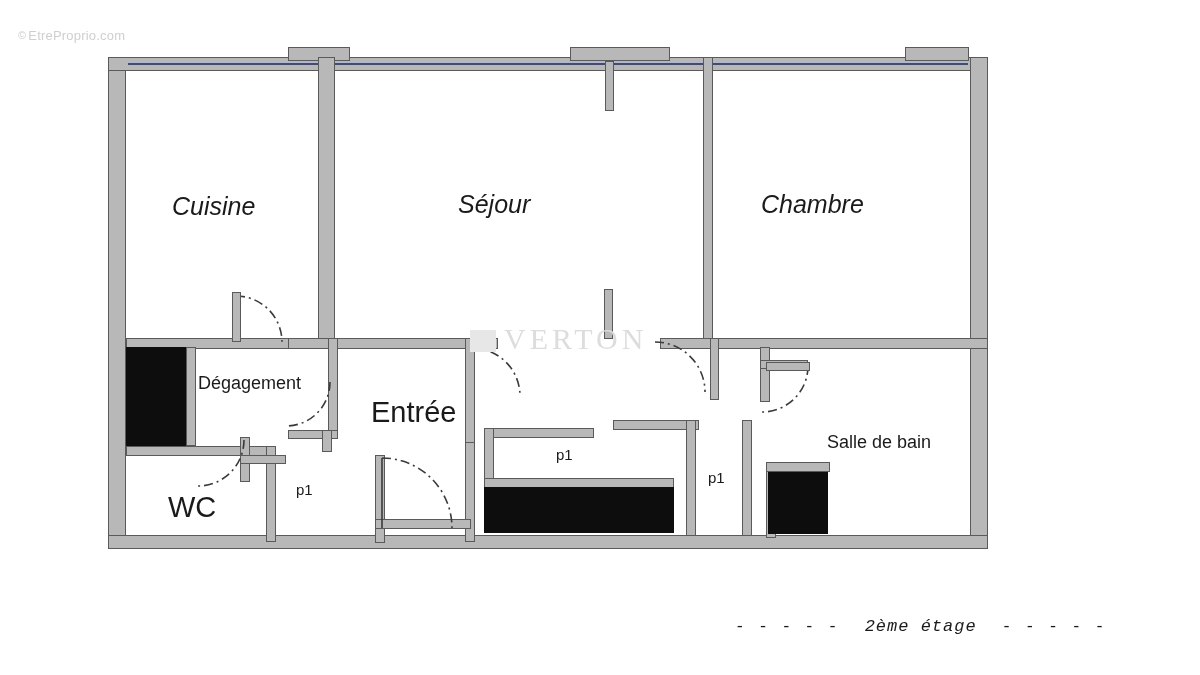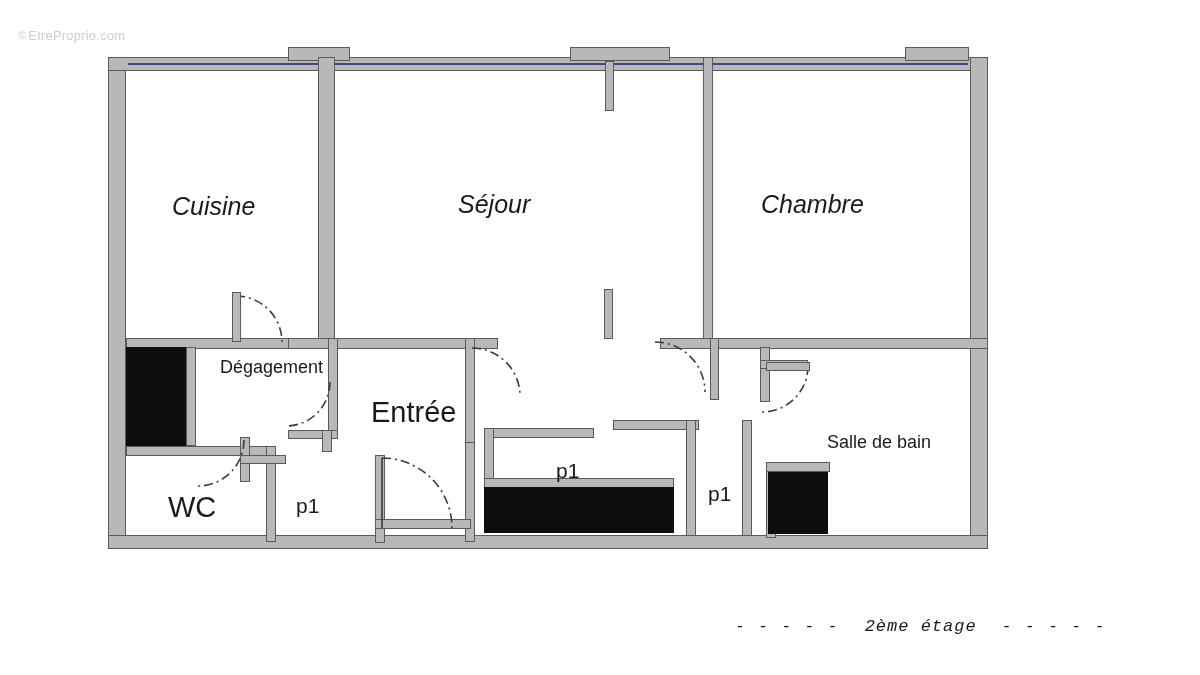--- a/index.html
+++ b/index.html
@@ -76,21 +76,21 @@
   
   .room-label {
     position: absolute;
     font-family: "Liberation Sans", sans-serif;
     color: #1a1a1a;
     white-space: nowrap;
   }
   .lbl-xl { font-size: 25px; font-style: italic; }
   .lbl-lg { font-size: 29px; }
   .lbl-md { font-size: 18px; }
-  .lbl-p  { font-size: 21px; margin-top: 13px; }
+  .lbl-p  { font-size: 15px; }
 
   
   .footer {
     position: absolute;
     left: 735px;
     top: 617px;
     font-family: "Liberation Mono", monospace;
     font-size: 17px;
     color: #1a1a1a;
     letter-spacing: 1px;
@@ -197,25 +197,28 @@
     </g>
     <g stroke="#3a3a3a" stroke-width="1.6" fill="none">
       <path d="M236,296 L236,342"></path>
       <path d="M382,458 L382,528"></path>
     </g>
   </svg>
 
   <div class="wall" style="left:232px; top:292px; width:9px; height:50px;"></div>
   <div class="wall" style="left:766px; top:362px; width:44px; height:9px;"></div>
 
+  <div class="wm-center">
+    <span class="box"></span><span>VERTON</span>
+  </div>
 
   <div class="room-label lbl-xl" style="left:172px; top:192px;">Cuisine</div>
   <div class="room-label lbl-xl" style="left:458px; top:190px;">Séjour</div>
   <div class="room-label lbl-xl" style="left:761px; top:190px;">Chambre</div>
-  <div class="room-label lbl-md" style="left:198px; top:357px;margin-left:22px;">Dégagement</div>
+  <div class="room-label lbl-md" style="left:198px; top:373px;">Dégagement</div>
   <div class="room-label lbl-lg" style="left:371px; top:396px;">Entrée</div>
   <div class="room-label lbl-md" style="left:827px; top:432px;text-align:center;">Salle de bain</div>
   <div class="room-label lbl-lg" style="left:168px; top:491px;">WC</div>
 
   <div class="room-label lbl-p" style="left:296px; top:481px;">p1</div>
   <div class="room-label lbl-p" style="left:556px; top:446px;">p1</div>
   <div class="room-label lbl-p" style="left:708px; top:469px;">p1</div>
 
   <div class="footer">
     <span class="dash">- - - - -</span>

